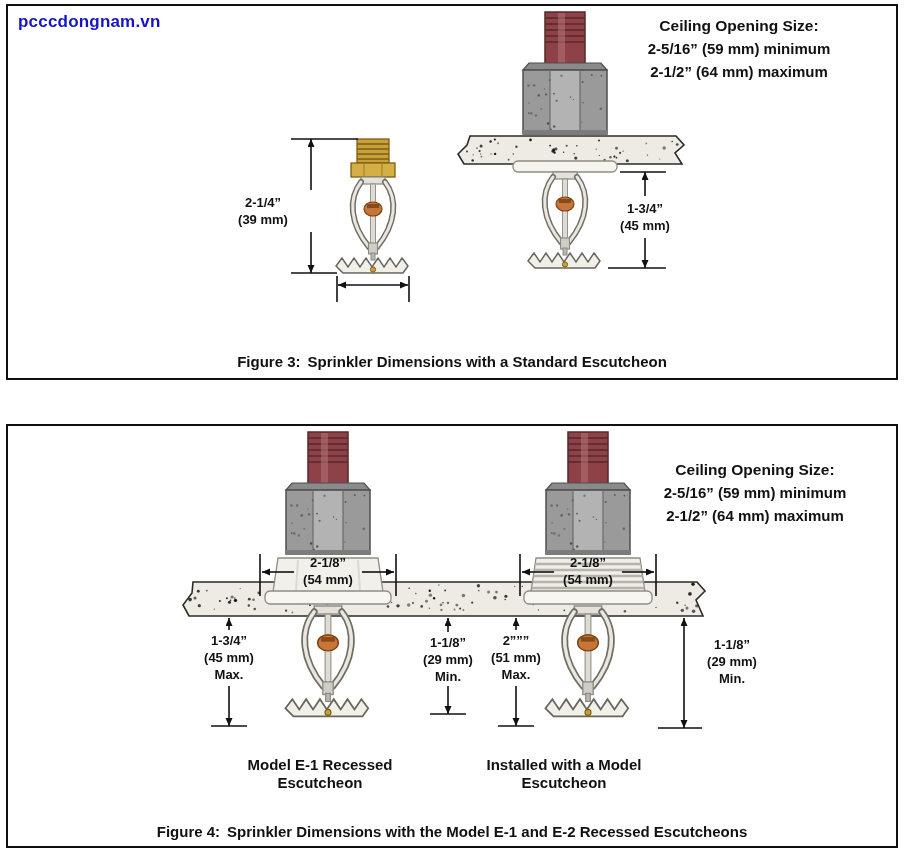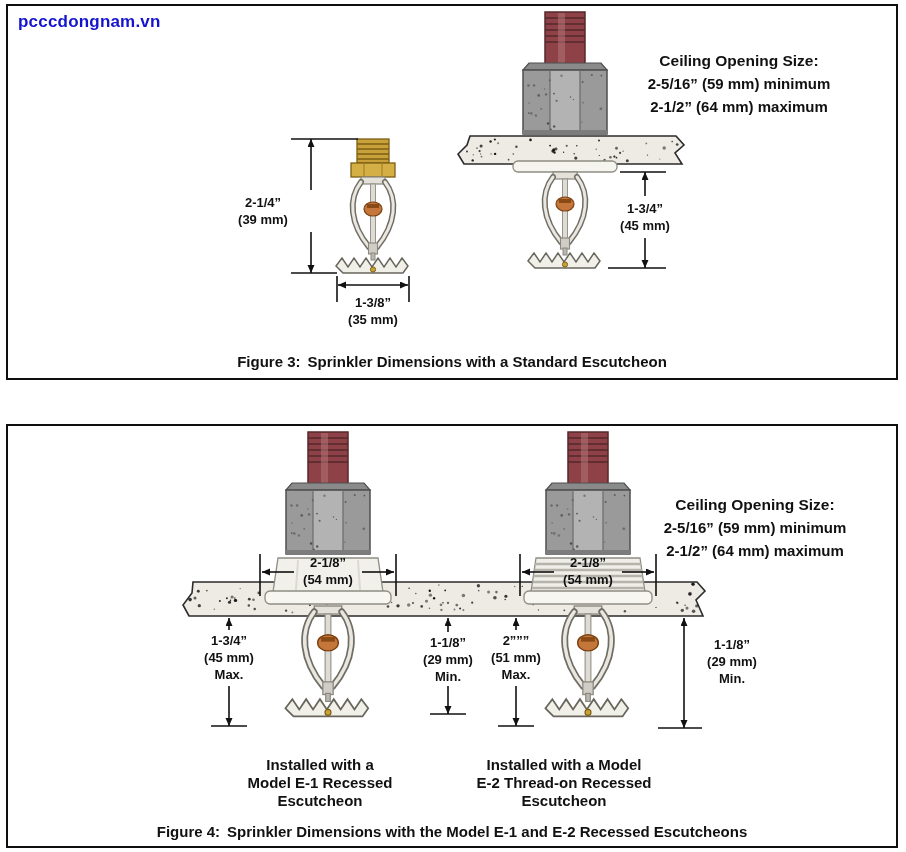--- a/index.html
+++ b/index.html
@@ -3,21 +3,21 @@
 <meta charset="utf-8">
 <style>
   html,body{margin:0;padding:0;background:#fff;}
   body{width:906px;height:852px;overflow:hidden;font-family:"Liberation Sans",sans-serif;color:#111;}
   .page{position:relative;width:906px;height:852px;background:#fff;}
   .figbox{position:absolute;left:6px;width:892px;border:2px solid #0f0f0f;background:#fff;box-sizing:border-box;}
   #fig3{top:4px;height:376px;}
   #fig4{top:424px;height:424px;}
   svg.art{position:absolute;left:0;top:0;}
   .brand{position:absolute;left:10px;top:6px;font-size:17px;font-weight:bold;letter-spacing:.2px;}
-  .ceiling-note{position:absolute;text-align:center;font-weight:bold;font-size:15px;line-height:23px;margin-top:35px;}
+  .ceiling-note{position:absolute;text-align:center;font-weight:bold;font-size:15px;line-height:23px;}
   .cn-title{font-size:15.5px;}
   .dim-label{position:absolute;text-align:center;font-weight:bold;font-size:13px;line-height:17px;}
   .cap{position:absolute;text-align:center;font-weight:bold;font-size:15px;line-height:18px;}
   .figcap{position:absolute;left:0;width:100%;text-align:center;font-size:15px;font-weight:bold;}
   .figcap .lbl{margin-right:7px;}
   .dimline{stroke:#111;stroke-width:1.6;}
 </style>
 </head>
 <body>
 
@@ -194,24 +194,20 @@
       <div class="cn-title">Ceiling Opening Size:</div>
       <div>2-5/16” (59 mm) minimum</div>
       <div>2-1/2” (64 mm) maximum</div>
     </div>
 
     <div class="dim-label" style="left:212px;top:188px;width:86px">
       <div>2-1/4”</div>
       <div>(39 mm)</div>
     </div>
 
-    <div class="dim-label" style="left:318px;top:288px;width:94px">
-      <div>1-3/8”</div>
-      <div>(35 mm)</div>
-    </div>
 
     <div class="dim-label" style="left:594px;top:194px;width:86px">
       <div>1-3/4”</div>
       <div>(45 mm)</div>
     </div>
 
 
     <div class="figcap" style="top:347px">
       <span class="lbl">Figure 3:</span><span>Sprinkler Dimensions with a Standard Escutcheon</span>
     </div>
@@ -417,28 +413,26 @@
       <div>Max.</div>
     </div>
 
     <div class="dim-label" style="left:684px;top:210px;width:80px">
       <div>1-1/8”</div>
       <div>(29 mm)</div>
       <div>Min.</div>
     </div>
 
     <div class="cap" style="left:210px;top:330px;width:204px">
-      <div>Installed with a</div>
       <div>Model E-1 Recessed</div>
       <div>Escutcheon</div>
     </div>
 
     <div class="cap" style="left:440px;top:330px;width:232px">
       <div>Installed with a Model</div>
-      <div>E-2 Thread-on Recessed</div>
       <div>Escutcheon</div>
     </div>
 
     <div class="figcap" style="top:397px">
       <span class="lbl">Figure 4:</span><span>Sprinkler Dimensions with the Model E-1 and E-2 Recessed Escutcheons</span>
     </div>
   </section>
 
 </div>
 

